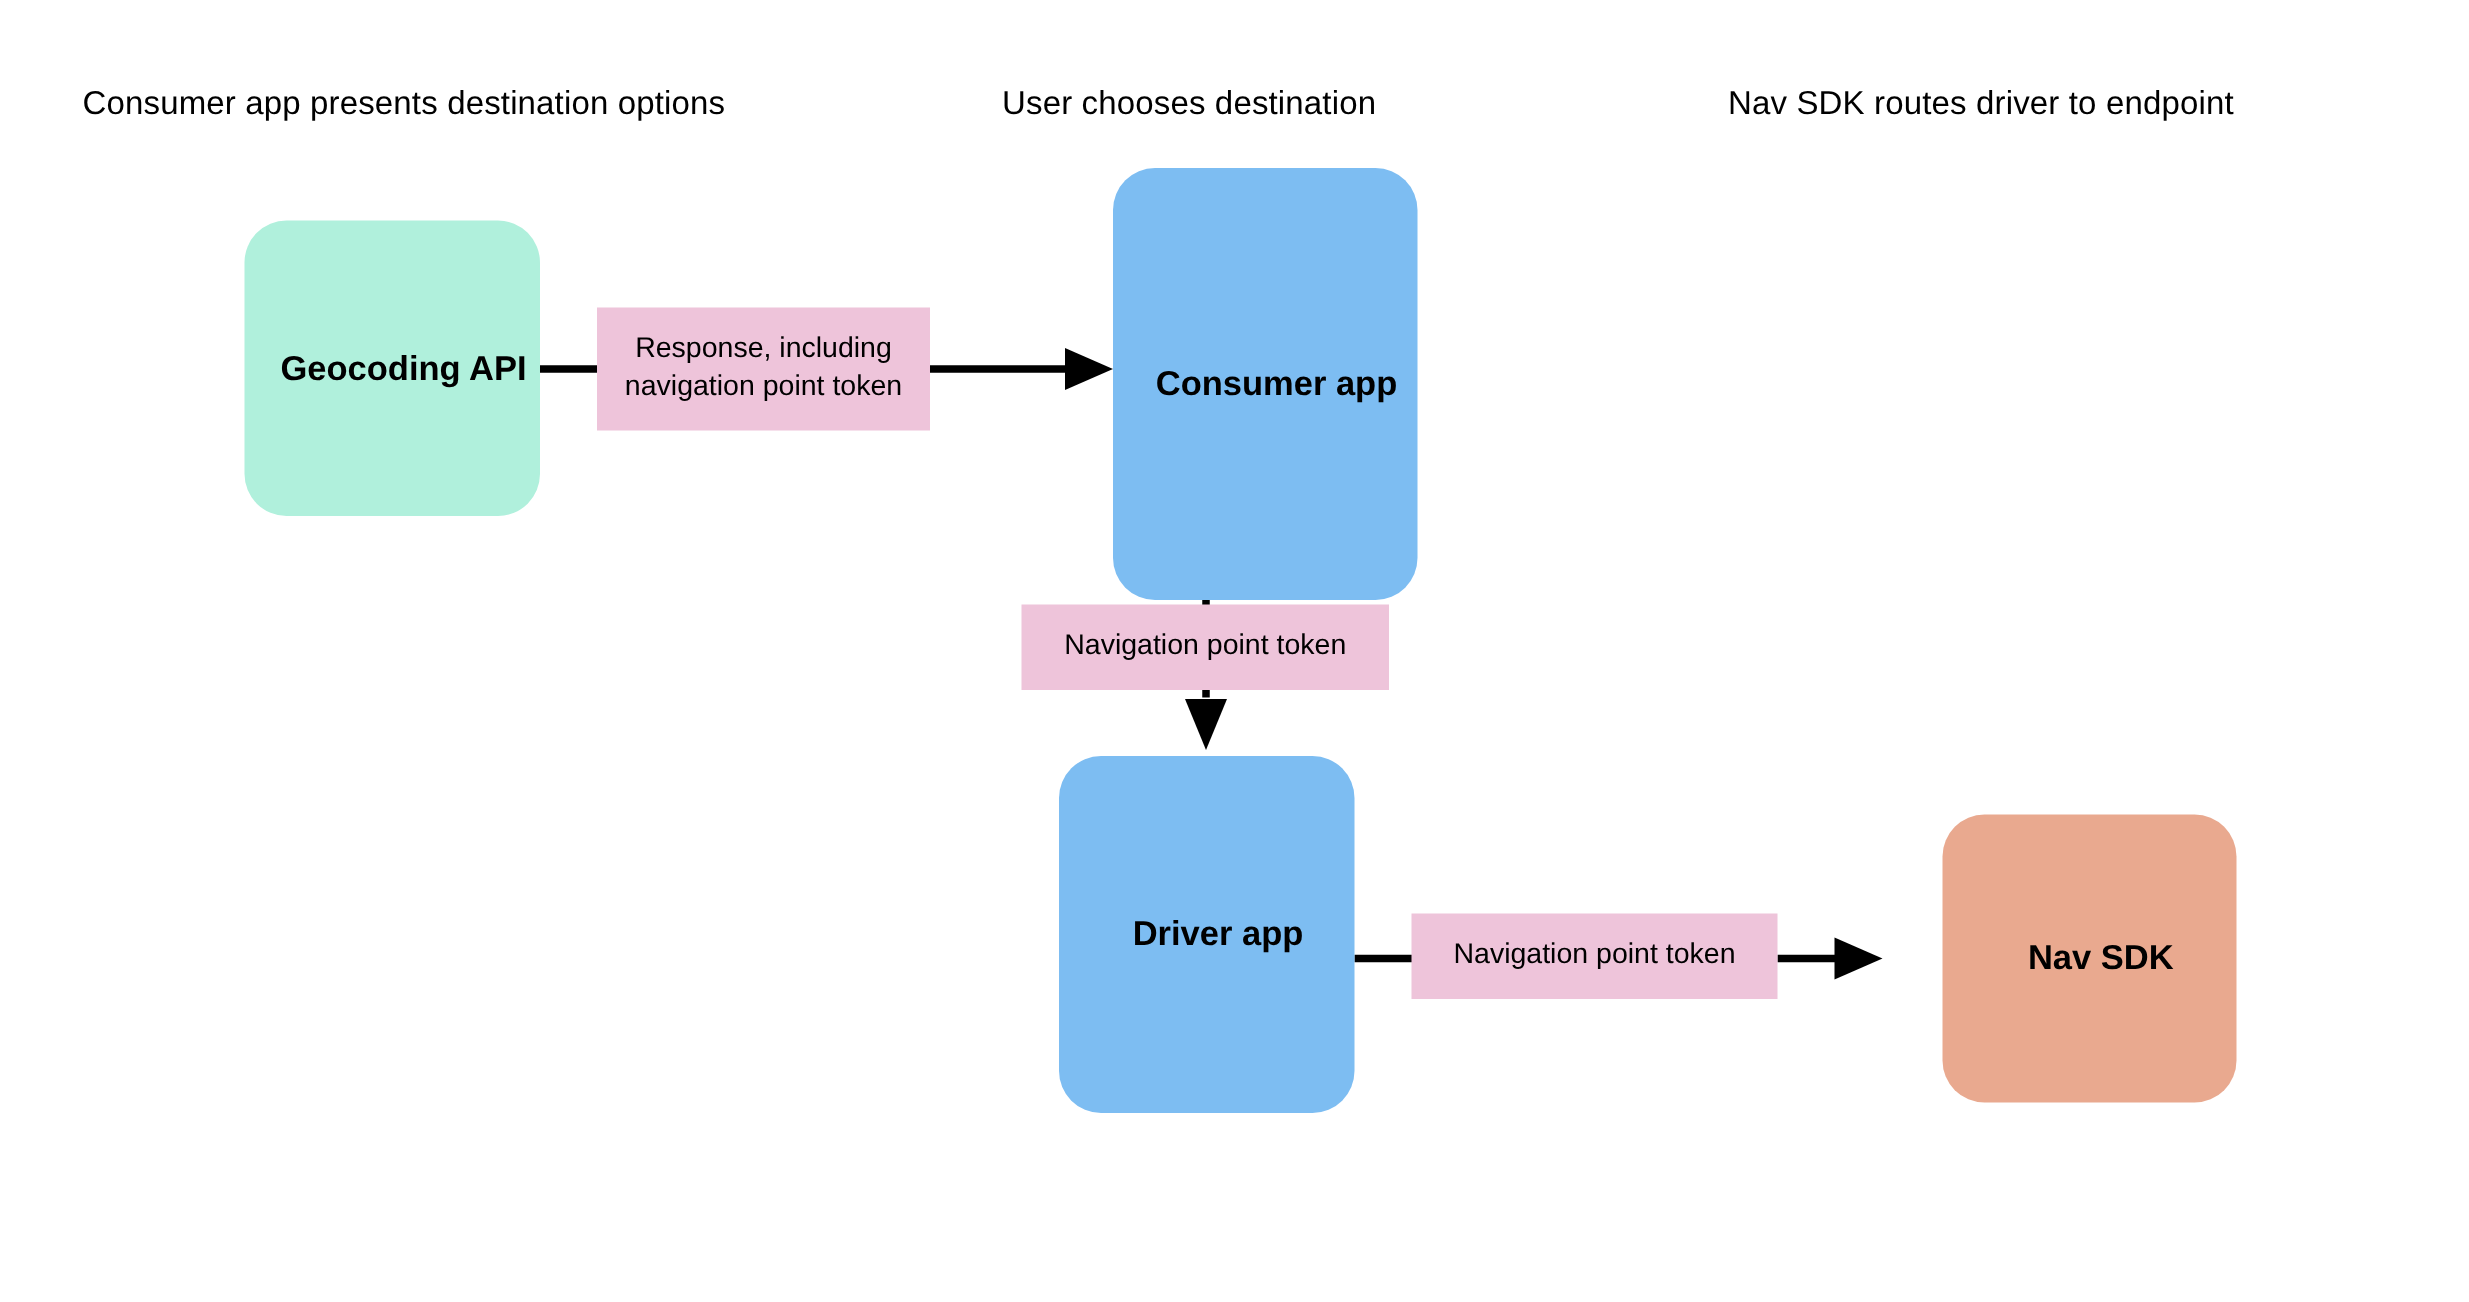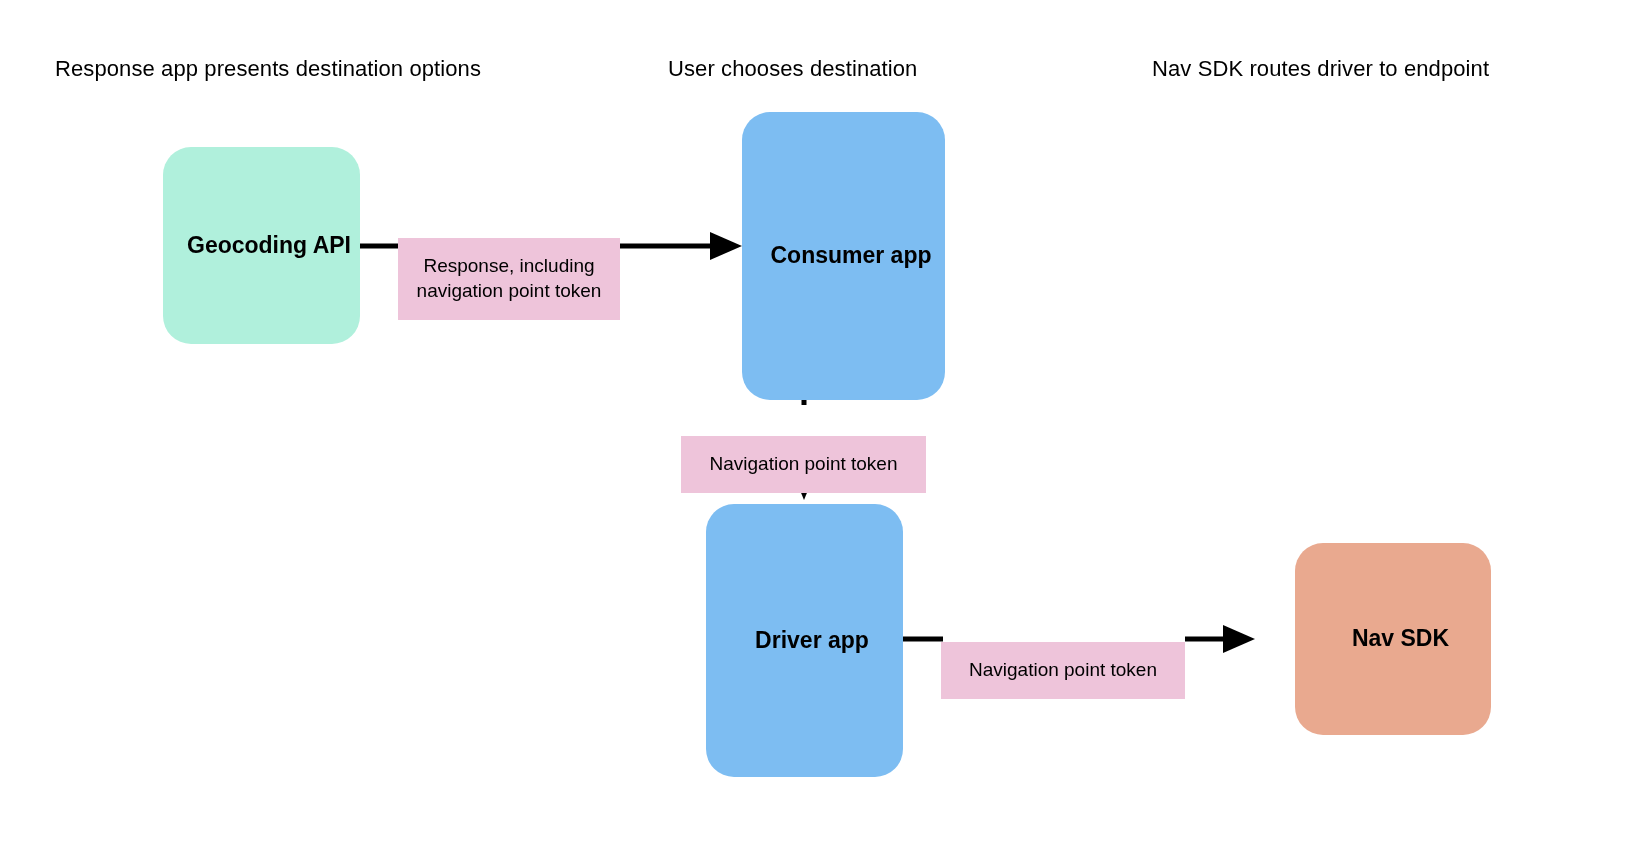--- a/index.html
+++ b/index.html
@@ -56,21 +56,21 @@
     background: #b0f0dc;
   }
   #node-consumer {
     left: 742px; top: 112px;
     width: 203px; height: 288px;
     background: #7dbdf2;
     text-align: center;
   }
   #node-driver {
     left: 706px; top: 504px;
-    width: 197px; height: 273px;
+    width: 197px; height: 238px;
     background: #7dbdf2;
   }
   #node-navsdk {
     left: 1295px; top: 543px;
     width: 196px; height: 192px;
     background: #e9a98f;
   }
 
   
   .edge-label {
@@ -80,21 +80,20 @@
     align-items: center;
     justify-content: center;
     background: #eec4da;
     color: #000000;
     font-size: 19px;
     font-weight: 400;
     text-align: center;
     line-height: 1.30;
     padding: 4px 10px;
     white-space: pre-line;
-    margin-top: 33px;
   }
   #label-response {
     left: 398px; top: 205px;
     width: 222px; height: 82px;
   }
   #label-consumer-driver {
     left: 681px; top: 403px;
     width: 245px; height: 57px;
   }
   #label-driver-navsdk {
@@ -115,21 +114,21 @@
     stroke-width: 5;
     fill: none;
   }
   .edge-head { fill: #000000; }
 </style>
 </head>
 <body>
 
 <div id="canvas">
 
-  <div class="col-header" id="header-consumer">Response app presents destination options</div>
+  <div class="col-header" id="header-consumer">Consumer app presents destination options</div>
 
   <div class="col-header" id="header-navsdk">Nav SDK routes driver to endpoint</div>
 
   <div class="col-header" id="header-user">User chooses destination</div>
 
   <svg class="connector" viewBox="0 0 1646 868" width="1646" height="868" aria-hidden="true">
 
     <g>
       <path class="edge-line" d="M 360 246 L 400 246"></path>
       <path class="edge-line" d="M 620 246 L 712 246"></path>

